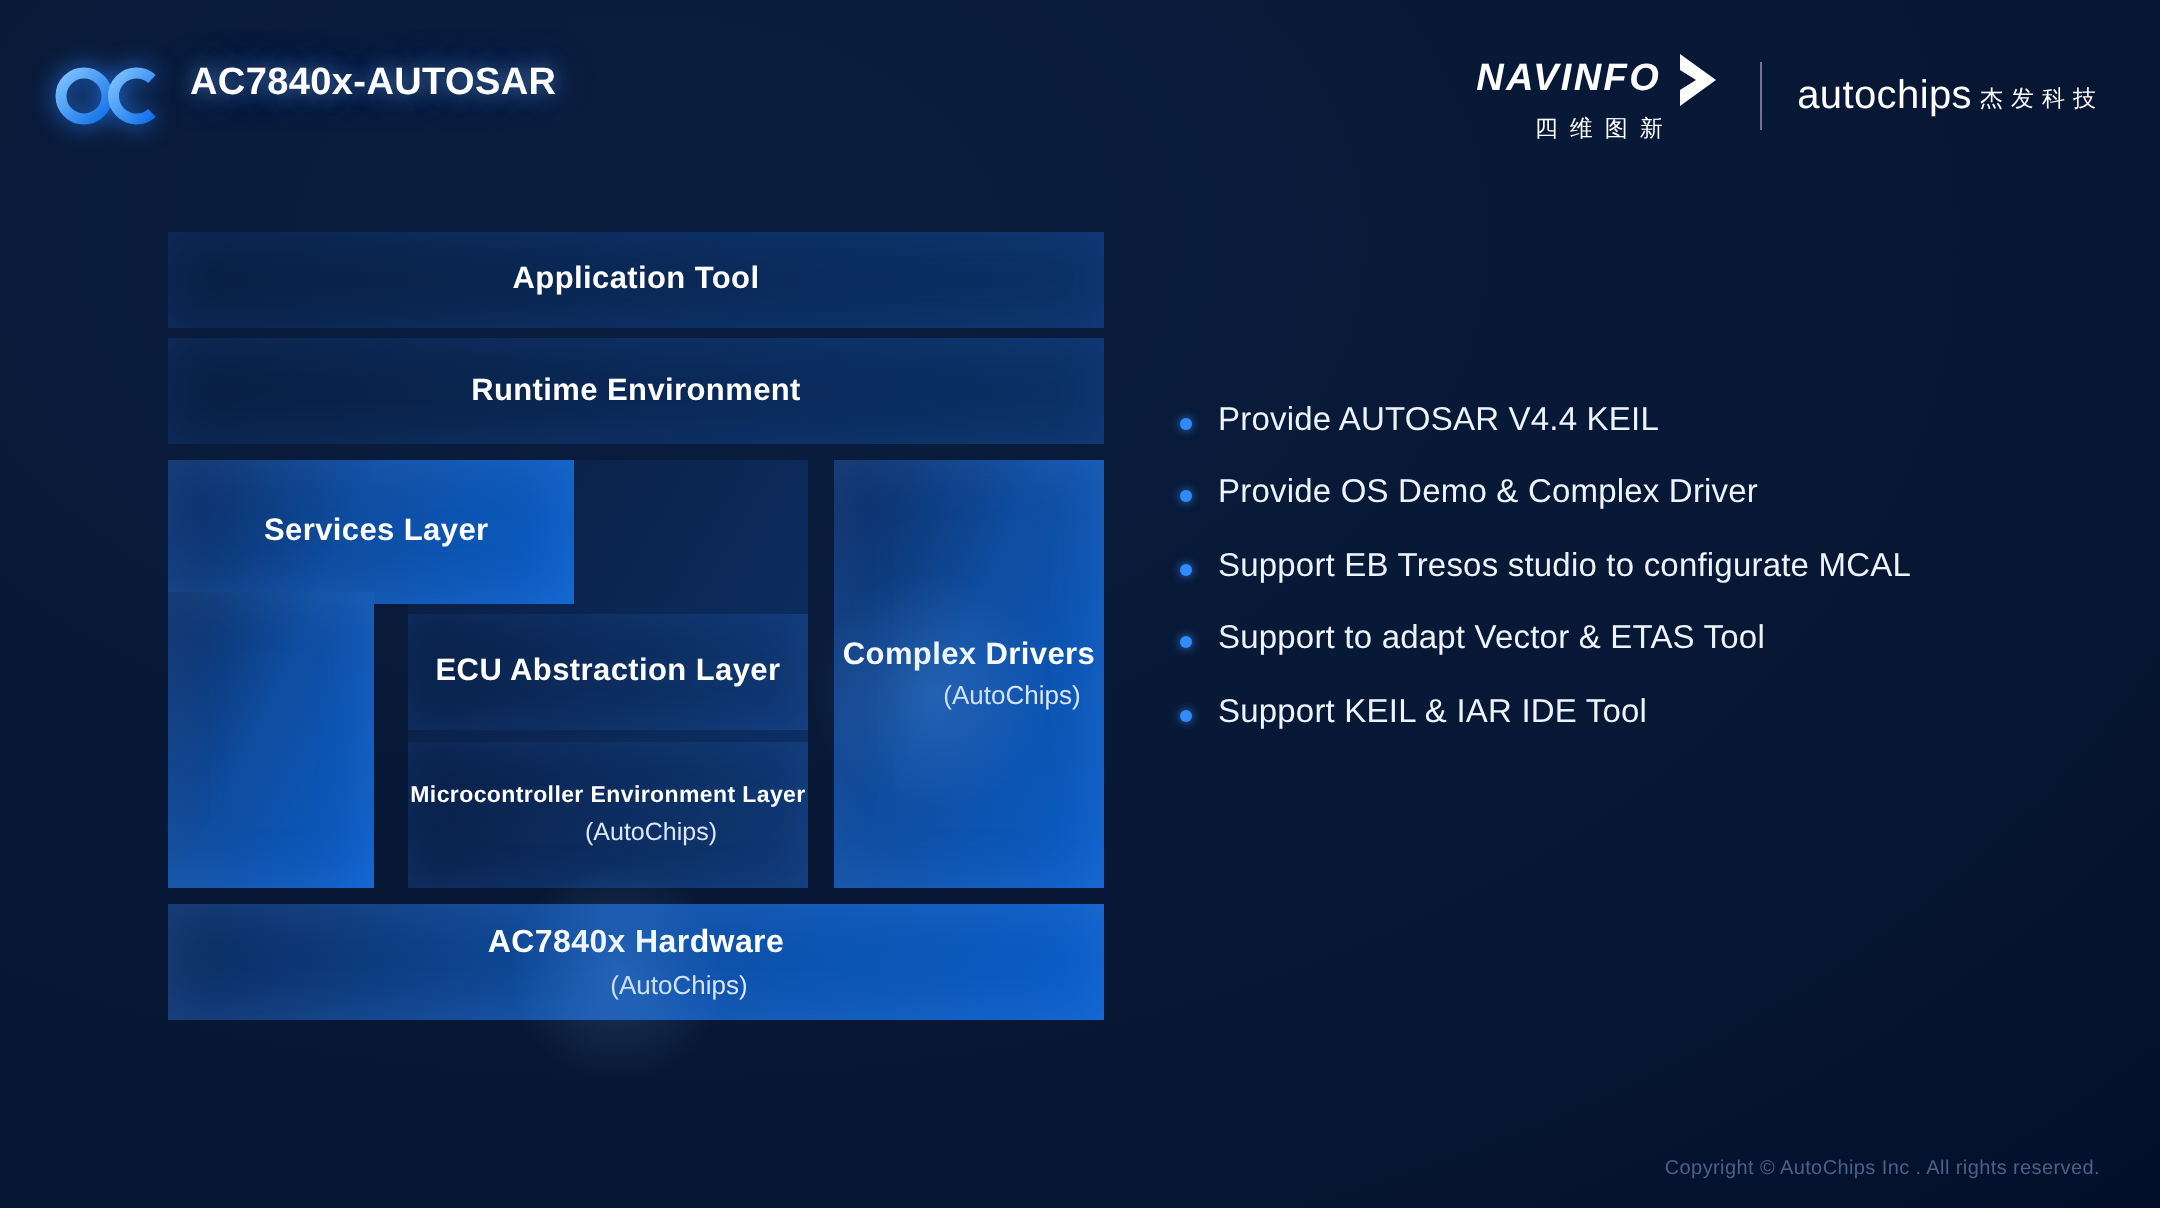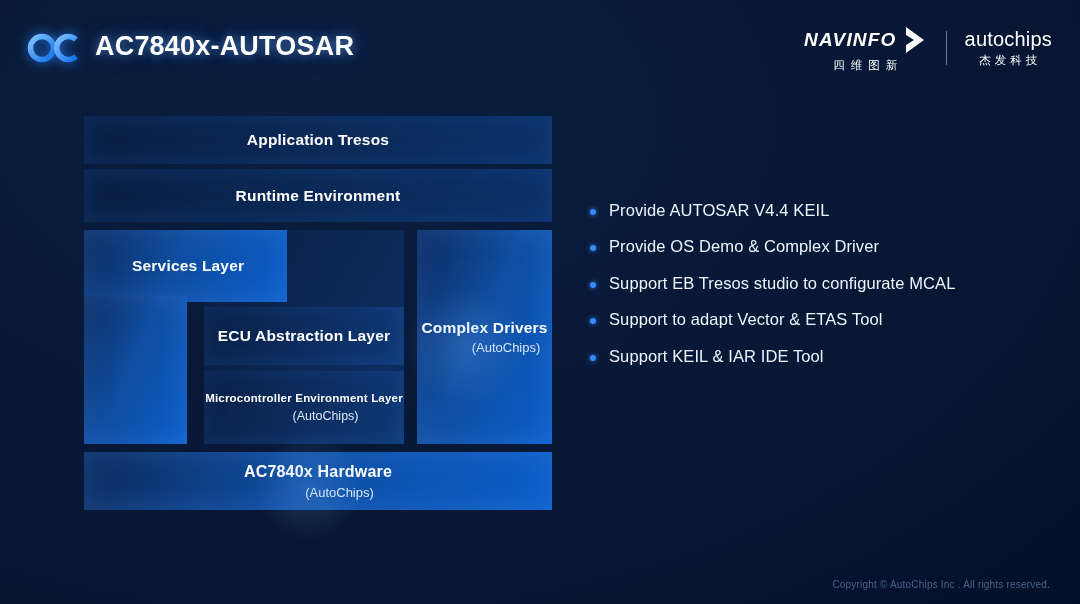--- a/index.html
+++ b/index.html
@@ -20,21 +20,21 @@
 
   .oc-logo {
     position: absolute; left: 27px; top: 30px;
     width: 56px; height: 36px;
     display: flex; align-items: center; justify-content: flex-start;
   }
   .oc-logo svg { filter: drop-shadow(0 0 6px rgba(40,130,255,.85)); }
 
   .slide-title {
     position: absolute; left: 95px; top: 31px;
-    font-size: 27px; font-weight: bold; letter-spacing: .2px;
+    font-size: 19px; font-weight: bold; letter-spacing: .2px;
     color: #ffffff;
     text-shadow: 0 0 10px rgba(120,180,255,.55), 0 0 22px rgba(60,130,255,.35);
     white-space: nowrap;
   }
 
   .brandbar {
     position: absolute; right: 28px; top: 22px;
     height: 52px; display: flex; align-items: center; gap: 0px;
   }
   .brand-navinfo { display: flex; flex-direction: column; align-items: center; }
@@ -45,21 +45,21 @@
   }
   .navinfo-chev { line-height: 0; }
   .navinfo-cn {
     font-size: 11.5px; color: #fff; letter-spacing: 6px;
     margin-top: 5px; margin-left: 5px; line-height: 1;
   }
   .brand-divider {
     width: 1px; height: 34px; background: rgba(255,255,255,.42);
     margin: 0 18px;
   }
-  .brand-autochips { display: flex; flex-direction: column; align-items: center; }
+  .brand-autochips { display: flex; flex-direction: row; align-items: center; }
   .autochips-word {
     font-size: 20px; color: #fff; letter-spacing: .2px; line-height: 1;
     font-family: "Liberation Sans", sans-serif;
   }
   .autochips-cn {
     font-size: 11.5px; color: #fff; letter-spacing: 4px;
     margin-top: 6px; margin-left: 4px; line-height: 1;
   }
 
   
@@ -174,21 +174,21 @@
       <div class="brand-autochips">
         <div class="autochips-word">autochips</div>
         <div class="autochips-cn">杰发科技</div>
       </div>
     </div>
   </div>
 
   <div class="diagram">
 
     <div class="blk row-dark" id="app-layer">
-      <div class="t1">Application Tresos</div>
+      <div class="t1">Application Tool</div>
     </div>
 
     <div class="blk row-dark" id="rte-layer">
       <div class="t1">Runtime Environment</div>
     </div>
 
     <div class="blk col-backdrop" id="mid-backdrop"></div>
 
     <div class="blk blk-bright" id="services-main"></div>
     <div class="blk blk-bright" id="services-col"></div>

